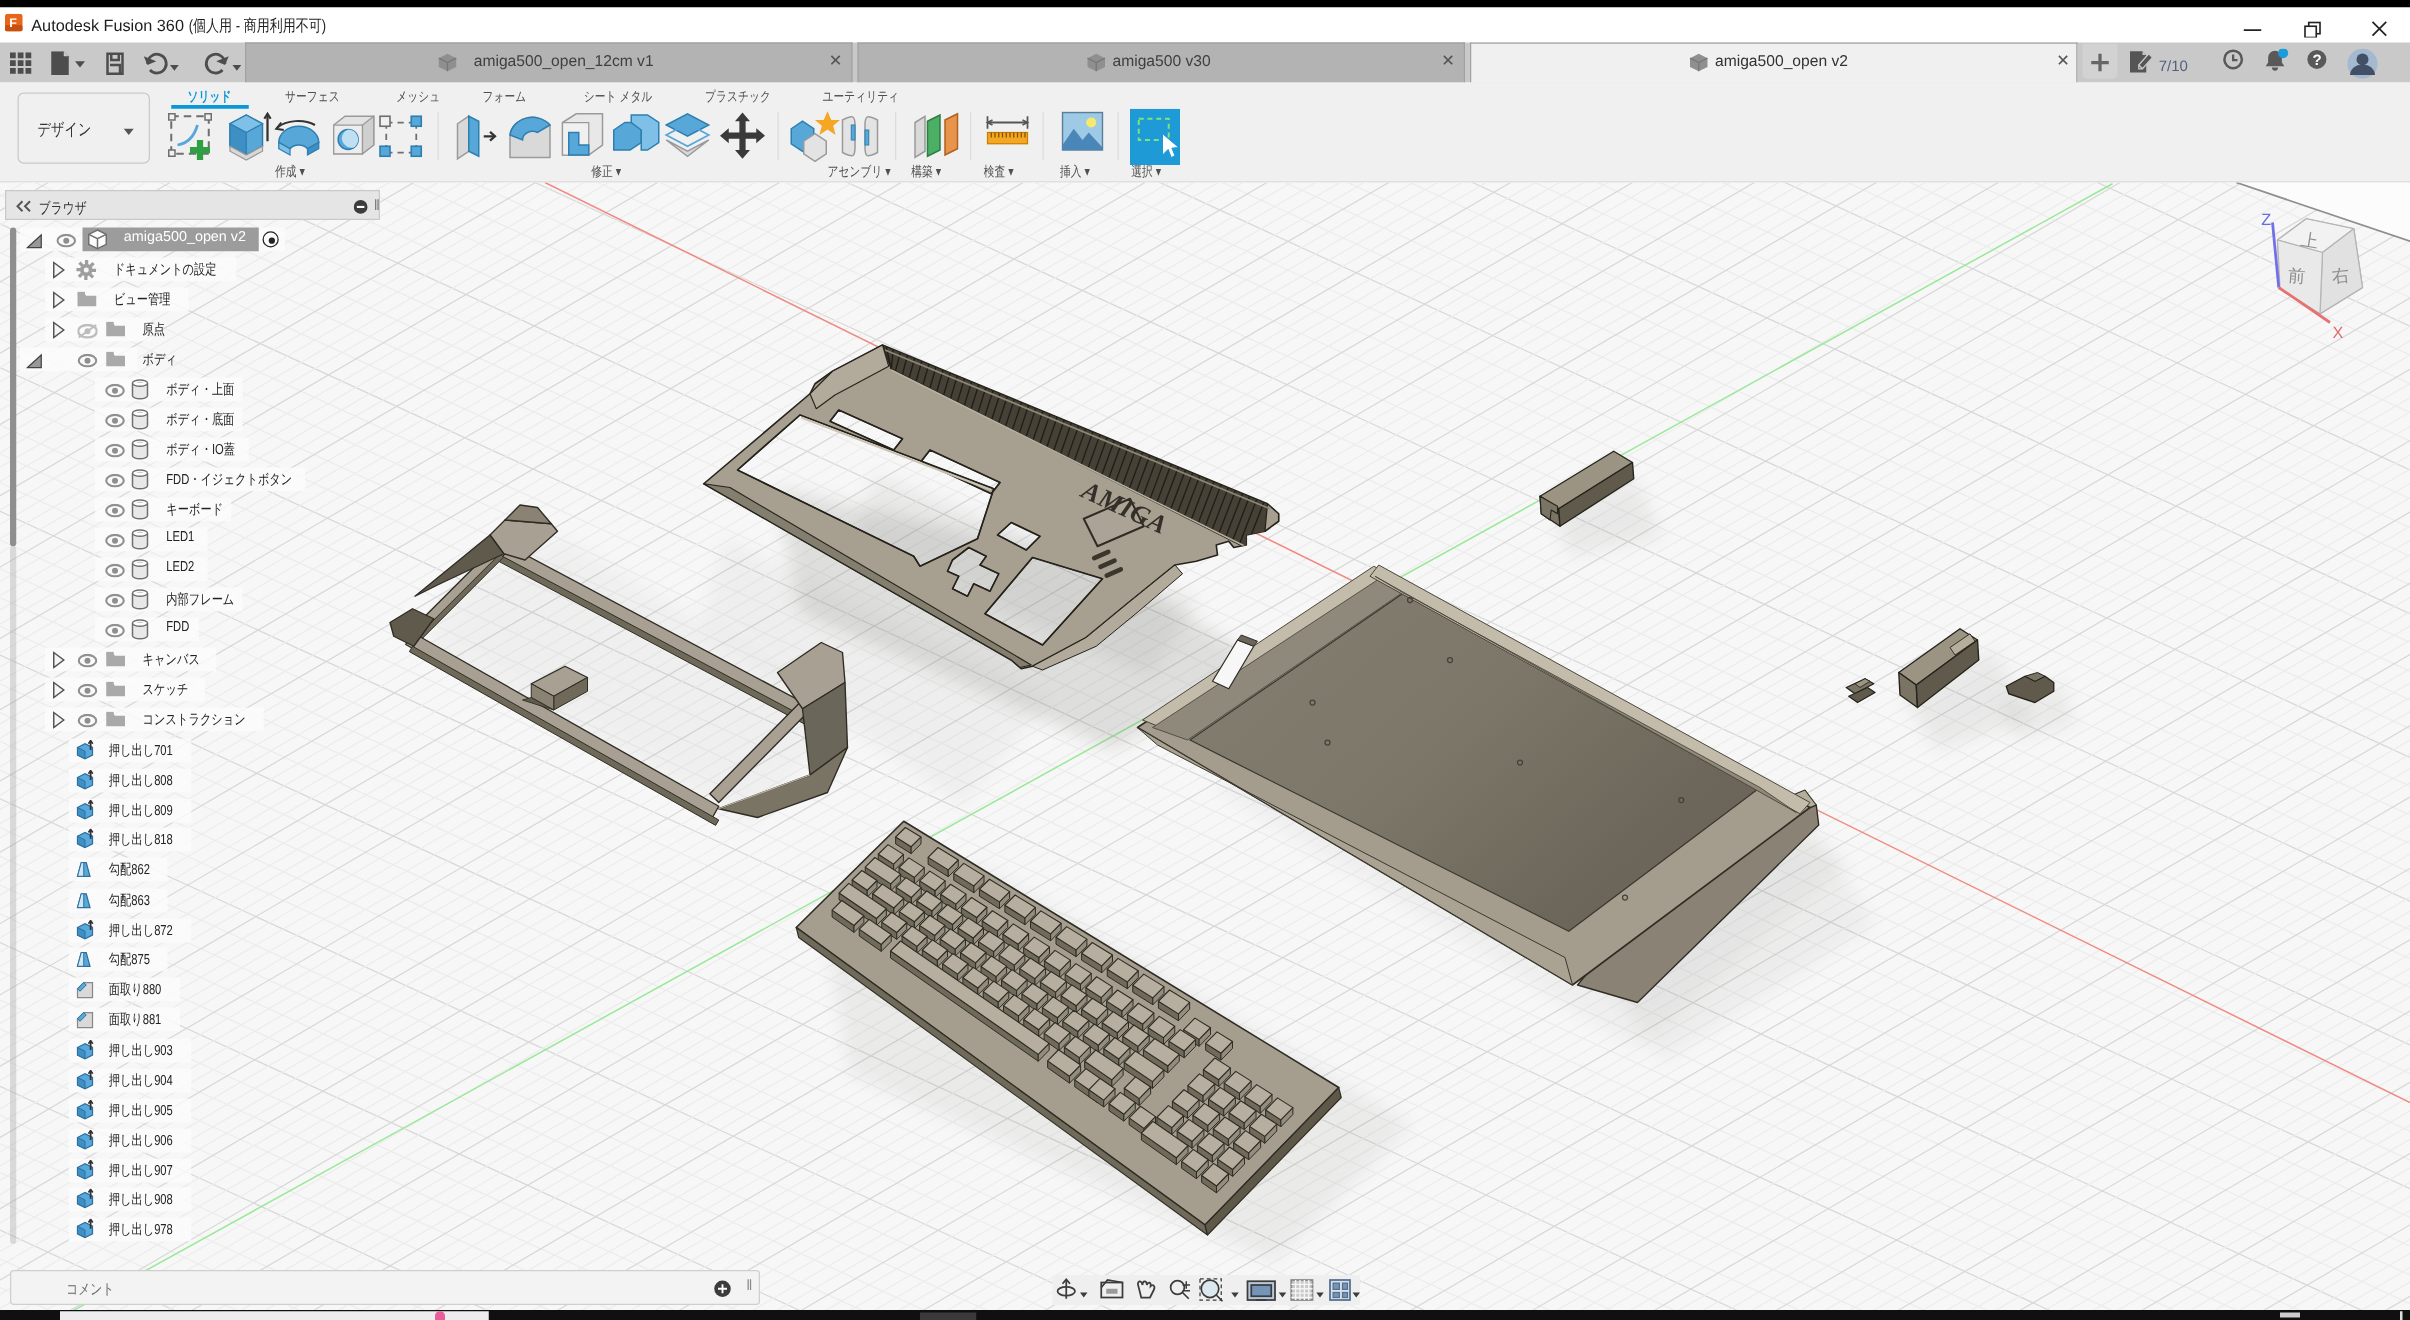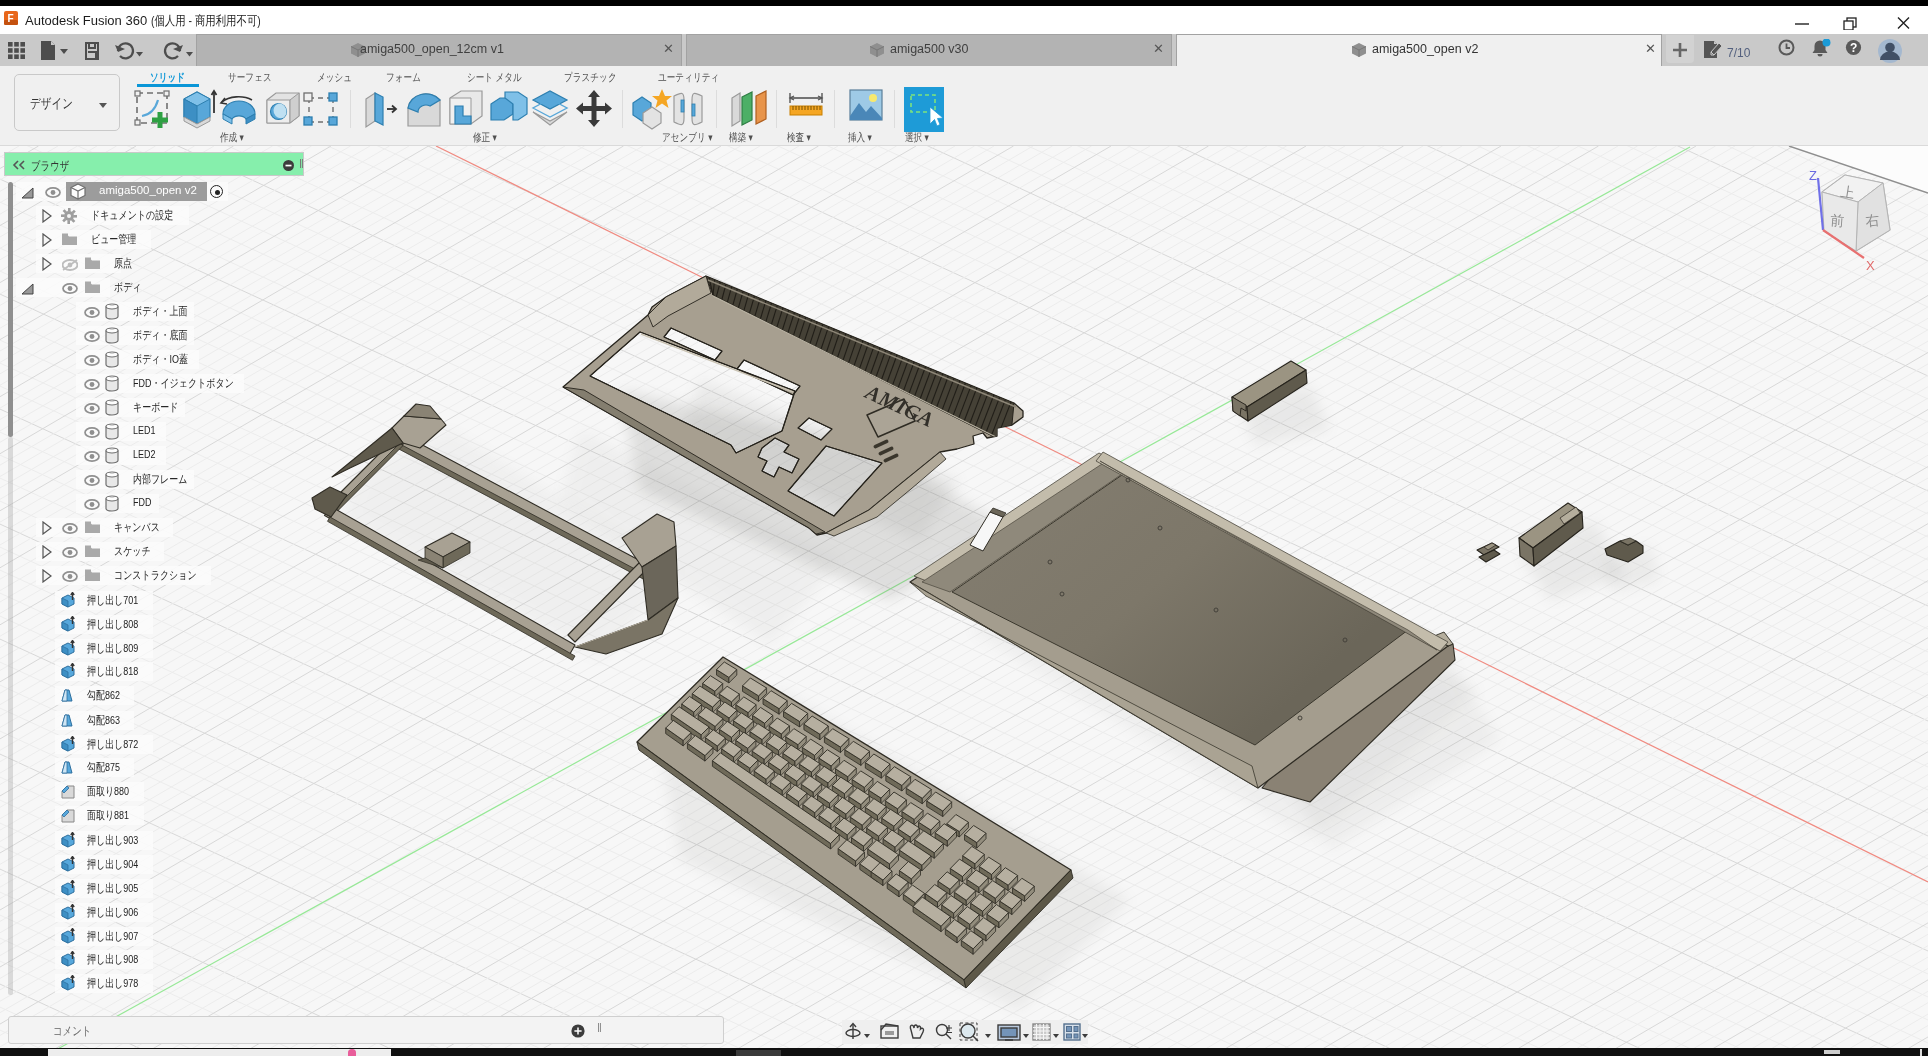--- a/index.html
+++ b/index.html
@@ -59,21 +59,21 @@
     <path d="M175,4 L172,11 L165,8 Z" fill="#4d4d4d"></path>
     <path d="M178,11 l7,0 l-3.5,4.5 z" fill="#4d4d4d"></path>
   </svg>
   <div class="tab" style="left:196px;width:486px"></div>
   <div class="tab" style="left:686px;width:486px"></div>
   <div class="tab active" style="left:1176px;width:486px"></div>
   <svg class="abs" style="left:350px;top:8px" width="17" height="17">
       <polygon points="8,1 15,4.5 15,11.5 8,15 1,11.5 1,4.5" fill="#8f8f8f"></polygon>
       <path d="M1,4.5 L8,8 L15,4.5 M8,8 L8,15" stroke="#777" stroke-width="1" fill="none"></path>
     </svg>
-  <div class="tablabel" style="left:360px">amiga500_open_12cm v1</div>
+  <div class="tablabel" style="left:379px">amiga500_open_12cm v1</div>
   <div class="tabx" style="left:663px">✕</div>
   <svg class="abs" style="left:869px;top:8px" width="17" height="17">
       <polygon points="8,1 15,4.5 15,11.5 8,15 1,11.5 1,4.5" fill="#8f8f8f"></polygon>
       <path d="M1,4.5 L8,8 L15,4.5 M8,8 L8,15" stroke="#777" stroke-width="1" fill="none"></path>
     </svg>
   <div class="tablabel" style="left:890px">amiga500 v30</div>
   <div class="tabx" style="left:1153px">✕</div>
   <svg class="abs" style="left:1351px;top:8px" width="17" height="17">
       <polygon points="8,1 15,4.5 15,11.5 8,15 1,11.5 1,4.5" fill="#8f8f8f"></polygon>
       <path d="M1,4.5 L8,8 L15,4.5 M8,8 L8,15" stroke="#777" stroke-width="1" fill="none"></path>
@@ -968,21 +968,21 @@
 <polygon points="1858.0,202.0 1883.0,183.0 1890.0,230.0 1856.0,251.0" fill="#e1e1e1" stroke="#b5b5b5" stroke-width="1.0" stroke-linejoin="round"></polygon>
 <polygon points="1822.0,192.0 1858.0,202.0 1856.0,251.0 1824.0,231.0" fill="#e9e9e9" stroke="#b5b5b5" stroke-width="1.0" stroke-linejoin="round"></polygon>
 <text x="1840" y="196" font-size="14" fill="#8f8f8f" transform="rotate(9 1840 196)" font-family="Liberation Sans">上</text>
 <text x="1830" y="225" font-size="14" fill="#8f8f8f" transform="rotate(4 1830 225)" font-family="Liberation Sans">前</text>
 <text x="1866" y="226" font-size="14" fill="#8f8f8f" transform="rotate(-6 1866 226)" font-family="Liberation Sans">右</text>
 <line x1="1818.0" y1="178.0" x2="1823.0" y2="230.0" stroke="#7070e8" stroke-width="2.2"></line>
 <line x1="1823.0" y1="230.0" x2="1864.0" y2="258.0" stroke="#e87070" stroke-width="2.2"></line>
 <text x="1809" y="180" font-size="13" fill="#6a6ae0" font-family="Liberation Sans">Z</text>
 <text x="1866" y="270" font-size="13" fill="#e06a6a" font-family="Liberation Sans">X</text>
 </svg>
-<div class="abs" style="left:4px;top:152px;width:300px;height:24px;background:#86efac;border:1px solid #c9c9c9">
+<div class="abs" style="left:4px;top:152px;width:300px;height:24px;background:#e5e5e5;border:1px solid #c9c9c9">
   <svg class="abs" style="left:7px;top:7px" width="14" height="10">
       <path d="M6,1 L2,5 L6,9 M12,1 L8,5 L12,9" stroke="#555" stroke-width="1.6" fill="none"></path>
     </svg>
   <div class="abs jp" style="left:26px;top:5px;font-size:12px;color:#333">ブラウザ</div>
   <svg class="abs" style="left:278px;top:7px" width="12" height="12">
       <circle cx="5.5" cy="5.5" r="5.5" fill="#3c3c3c"></circle>
       <rect x="2.5" y="4.7" width="6" height="1.7" fill="#fff"></rect>
     </svg>
   <div class="abs" style="left:294px;top:4px;font-size:12px;color:#777">‖</div>
 </div>
@@ -1314,21 +1314,21 @@
   </svg>
 <div class="tl jp" style="left:87px;top:952px;">押し出し908</div>
 <div style="position:absolute;left:55px;top:974px;width:98px;height:19px;background:rgba(252,252,252,0.78);"></div>
 <svg style="position:absolute;left:59px;top:975px" width="18" height="18">
     <polygon points="3,6 9,3 15,6 15,12 9,15 3,12" fill="#57a8dc" stroke="#2e6f9e" stroke-width="1"></polygon>
     <polygon points="3,6 9,9 9,15 3,12" fill="#3d8fc4" stroke="#2e6f9e" stroke-width="0.8"></polygon>
     <line x1="13.5" y1="8" x2="13.5" y2="1" stroke="#333" stroke-width="1.4"></line>
     <path d="M11.8,3 L13.5,0.5 L15.2,3" fill="none" stroke="#333" stroke-width="1.4"></path>
   </svg>
 <div class="tl jp" style="left:87px;top:976px;">押し出し978</div>
-<div class="abs" style="left:8px;top:1016px;width:716px;height:28px;background:#f3f3f3;border:1px solid #cfcfcf;border-radius:3px">
+<div class="abs" style="left:8px;top:1016px;width:600px;height:28px;background:#f3f3f3;border:1px solid #cfcfcf;border-radius:3px">
   <div class="abs jp" style="left:44px;top:6px;font-size:12px;color:#666">コメント</div>
   <svg class="abs" style="left:562px;top:7px" width="14" height="14">
       <circle cx="7" cy="7" r="6.6" fill="#3c3c3c"></circle>
       <path d="M7,3.4 L7,10.6 M3.4,7 L10.6,7" stroke="#fff" stroke-width="1.5"></path>
     </svg>
   <div class="abs" style="left:588px;top:4px;font-size:12px;color:#888">‖</div>
 </div>
 
 <div class="abs" style="left:842px;top:1020px;width:246px;height:24px;background:#efefef"></div>
 <svg class="abs" style="left:845px;top:1022px" width="243" height="21" viewBox="0 0 243 21">

